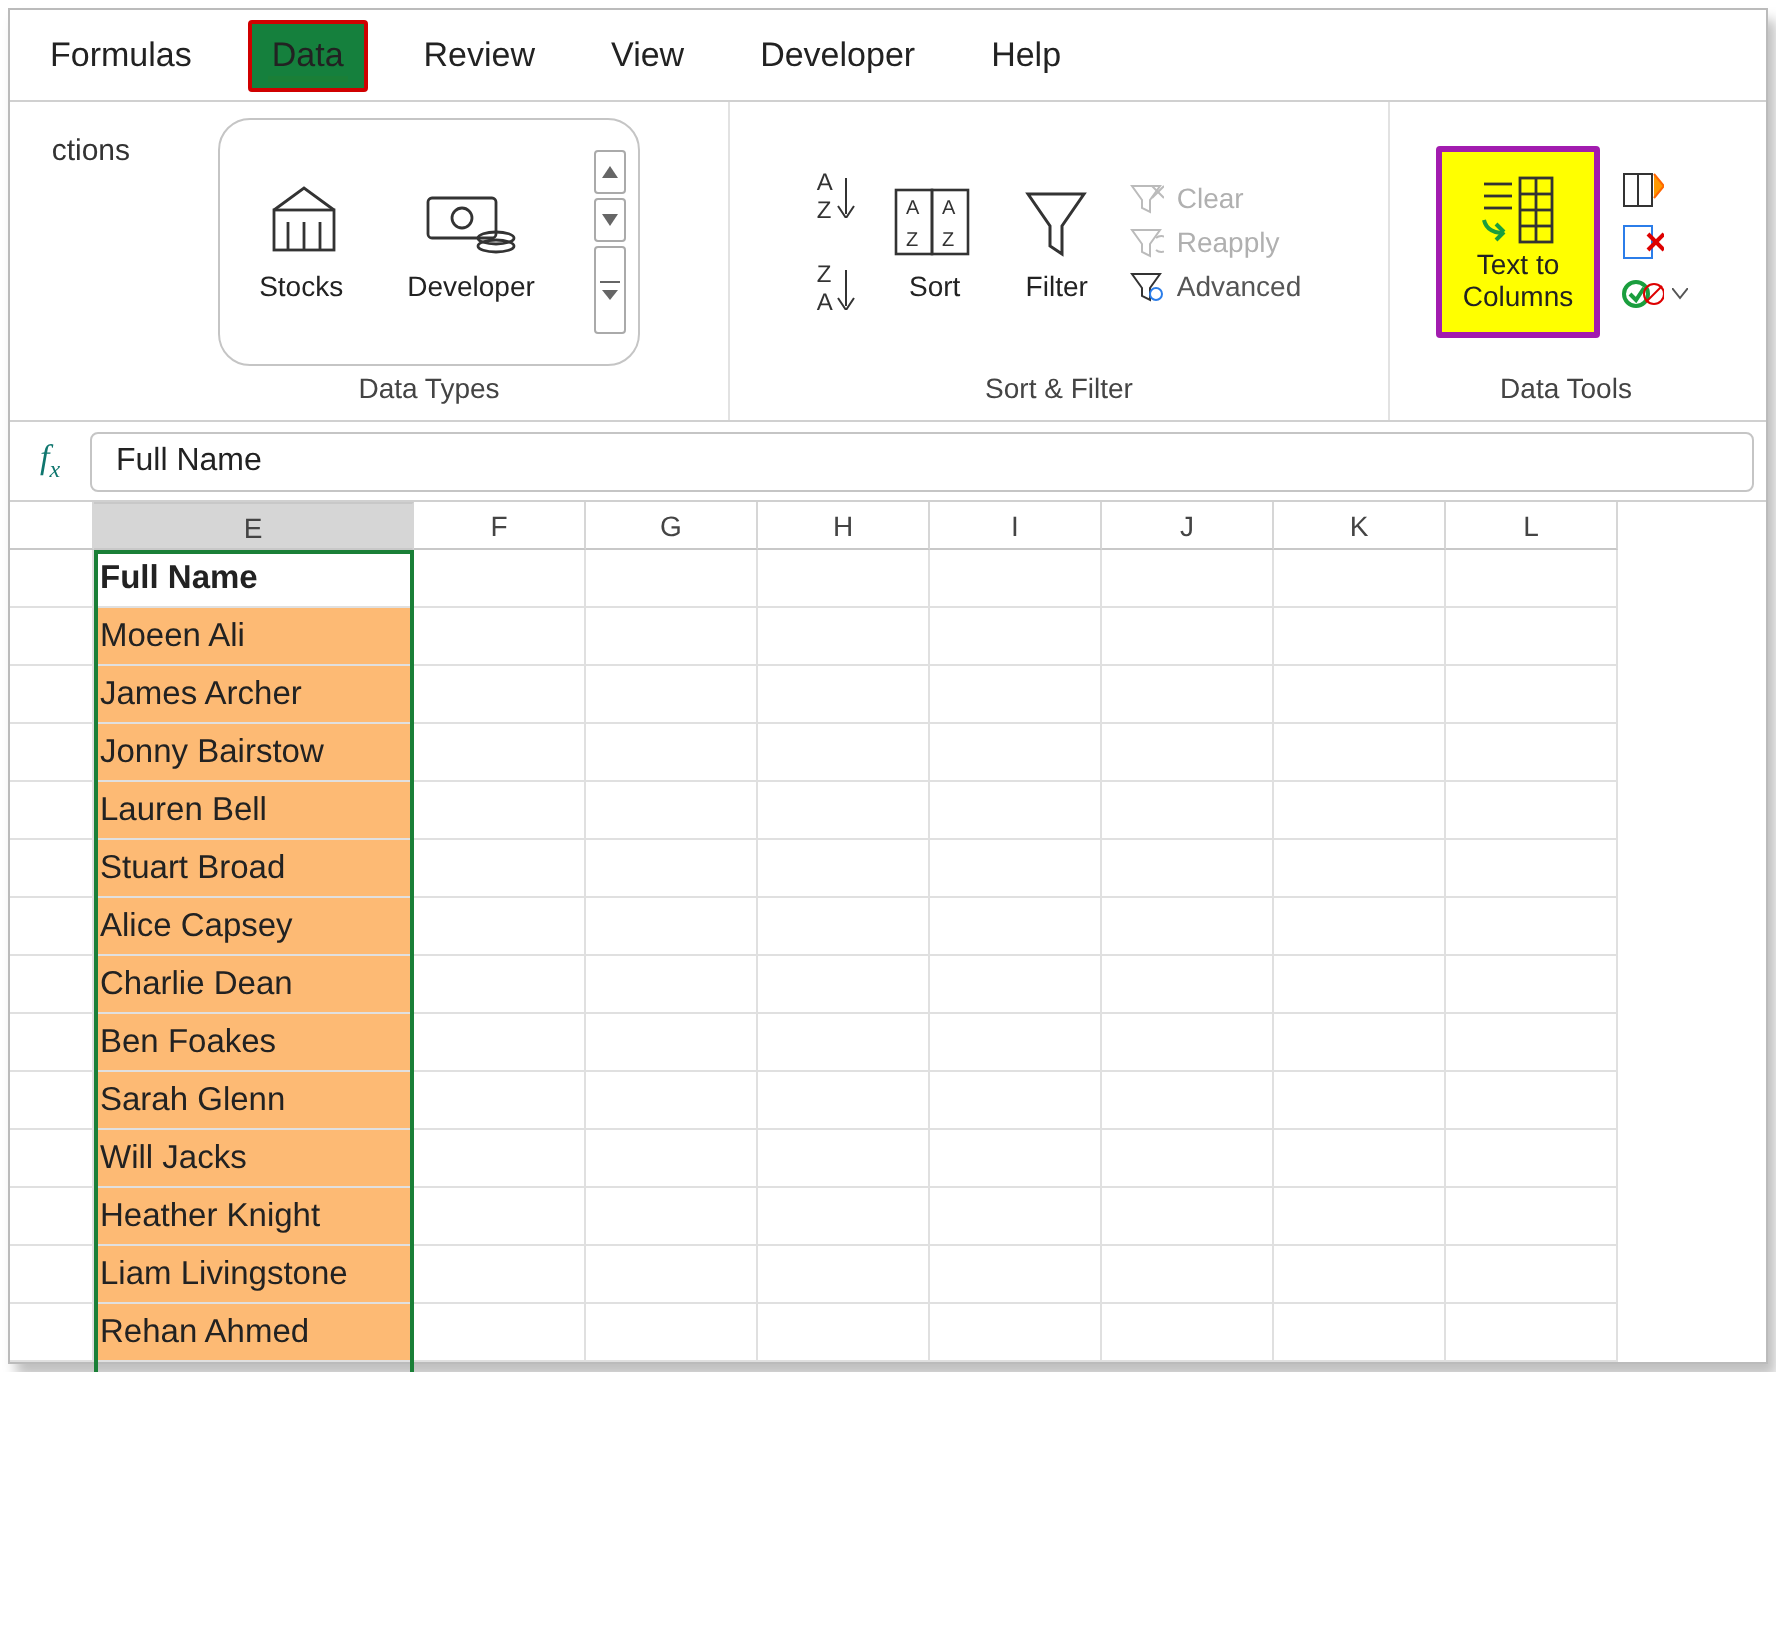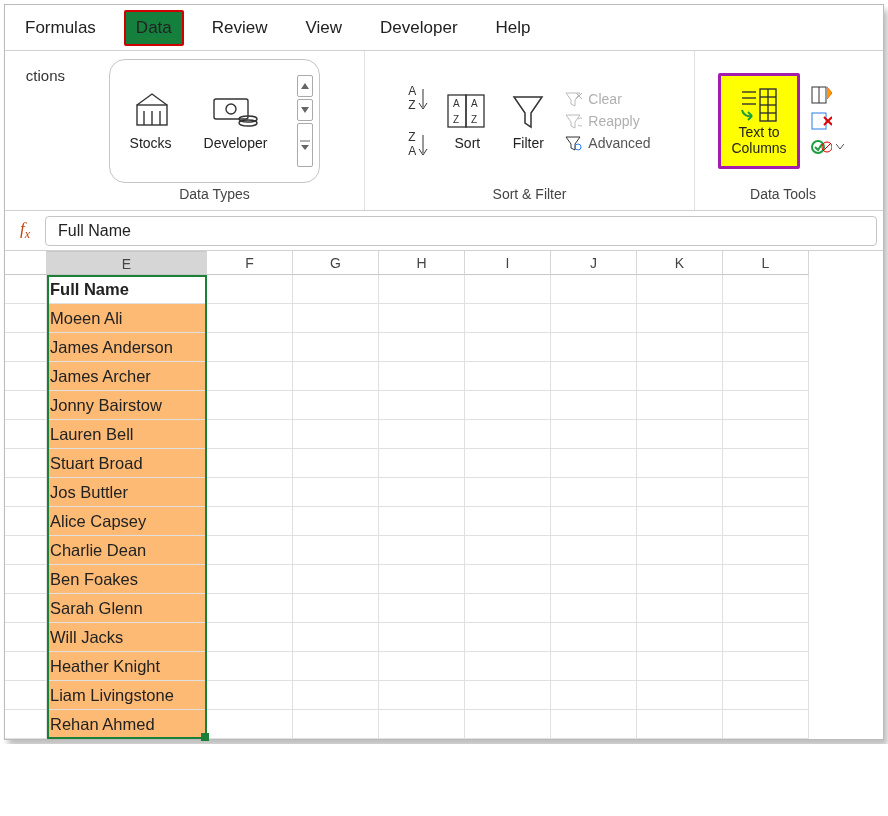--- a/index.html
+++ b/index.html
@@ -135,21 +135,21 @@
     height: 40px;
     border-bottom: 1px solid #d0d0d0;
     font-size: 16px;
   }
   .fx {
     width: 40px;
     font-style: italic;
     text-align: center;
     font-family: "Times New Roman", serif;
     font-size: 17px;
-    color: #c2410c;
+    color: #0f766e;
   }
   .fx sub { font-style: italic; font-size: 12px; }
   .formula-input {
     flex: 1;
     border: 1px solid #c5c5c5;
     border-radius: 4px;
     height: 30px;
     display: flex; align-items: center;
     padding: 0 12px;
     margin-right: 6px;
@@ -422,31 +422,20 @@
           <div class="cell other"></div>
           <div class="cell other"></div>
           <div class="cell other"></div>
           <div class="cell other"></div>
           <div class="cell other"></div>
           <div class="cell other"></div>
           <div class="cell other"></div>
         </div>
         <div class="grid-row">
           <div class="cell stub"></div>
-          <div class="cell E selected-bg">James Anderson</div>
-          <div class="cell other"></div>
-          <div class="cell other"></div>
-          <div class="cell other"></div>
-          <div class="cell other"></div>
-          <div class="cell other"></div>
-          <div class="cell other"></div>
-          <div class="cell other"></div>
-        </div>
-        <div class="grid-row">
-          <div class="cell stub"></div>
           <div class="cell E selected-bg">James Archer</div>
           <div class="cell other"></div>
           <div class="cell other"></div>
           <div class="cell other"></div>
           <div class="cell other"></div>
           <div class="cell other"></div>
           <div class="cell other"></div>
           <div class="cell other"></div>
         </div>
         <div class="grid-row">
@@ -467,31 +456,20 @@
           <div class="cell other"></div>
           <div class="cell other"></div>
           <div class="cell other"></div>
           <div class="cell other"></div>
           <div class="cell other"></div>
           <div class="cell other"></div>
         </div>
         <div class="grid-row">
           <div class="cell stub"></div>
           <div class="cell E selected-bg">Stuart Broad</div>
-          <div class="cell other"></div>
-          <div class="cell other"></div>
-          <div class="cell other"></div>
-          <div class="cell other"></div>
-          <div class="cell other"></div>
-          <div class="cell other"></div>
-          <div class="cell other"></div>
-        </div>
-        <div class="grid-row">
-          <div class="cell stub"></div>
-          <div class="cell E selected-bg">Jos Buttler</div>
           <div class="cell other"></div>
           <div class="cell other"></div>
           <div class="cell other"></div>
           <div class="cell other"></div>
           <div class="cell other"></div>
           <div class="cell other"></div>
           <div class="cell other"></div>
         </div>
         <div class="grid-row">
           <div class="cell stub"></div>

